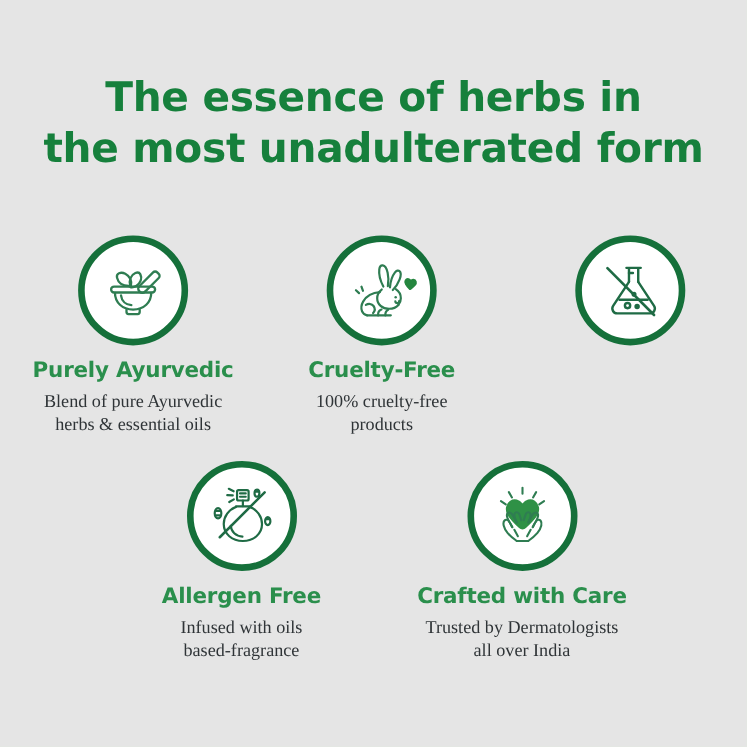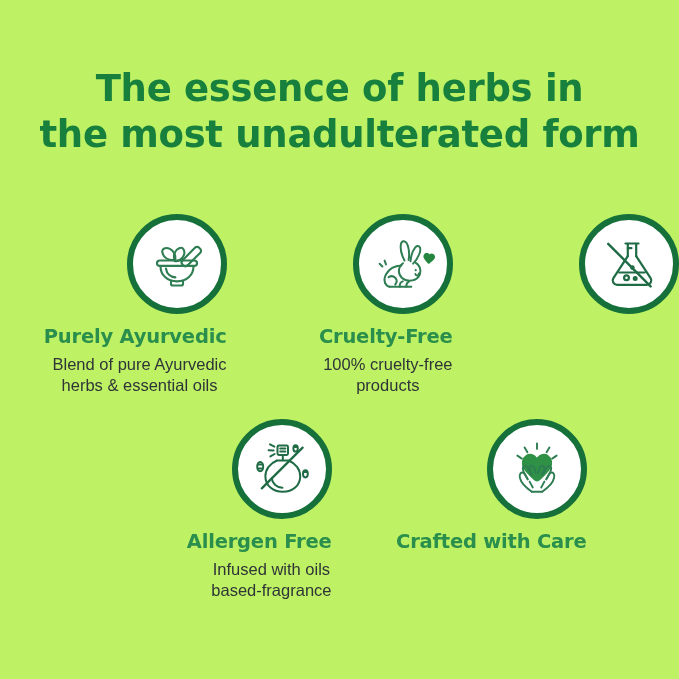--- a/index.html
+++ b/index.html
@@ -11,21 +11,21 @@
     width: 679px;
     height: 679px;
     background: #d9ffd0;
     font-family: "DejaVu Sans", sans-serif;
     overflow: hidden;
   }
   .poster {
     position: relative;
     width: 679px;
     height: 679px;
-    background: #bef264;
+    background: #e5e5e5;
     box-sizing: border-box;
   }
 
   
   .heading {
     position: absolute;
     top: 66px;
     left: 0;
     width: 679px;
     text-align: center;
@@ -56,21 +56,21 @@
     gap: 0px;
   }
   .row-bottom {
     margin-top: 23px;
     gap: 16px;
   }
   .card {
     width: 226px;
     display: flex;
     flex-direction: column;
-    align-items: flex-end;
+    align-items: center;
     box-sizing: border-box;
     padding-left: 15px;
   }
   .row-bottom .card {
     width: 239px;
   }
 
   .badge {
     width: 100px;
     height: 100px;
@@ -93,21 +93,21 @@
     font-family: "DejaVu Sans", sans-serif;
     font-weight: 700;
     font-size: 19.5px;
     line-height: 24px;
     text-align: center;
     letter-spacing: -0.2px;
   }
   .card-desc {
     margin-top: 5px;
     color: #2f3437;
-    font-family: Liberation Sans, sans-serif;
+    font-family: Liberation Serif, serif;
     font-weight: 400;
     font-size: 16.5px;
     line-height: 21px;
     text-align: center;
     white-space: pre-line;
   }
 </style>
 </head>
 <body>
 
@@ -271,18 +271,20 @@
               <path d="M29.8 56.8h10.4"></path>
 
               <path d="M40.2 56.8c2.8-2 6.2-4.8 8.4-7.4 1.8-2.1 3-4.4 3.5-6.6 .4-1.8 .2-3.4-.6-4.4-1-1.3-2.8-1.2-3.9 .2-1.3 1.7-2.4 3.9-3.3 5.6"></path>
               <path d="M44.3 44.2c1.5-2.6 3.4-5.9 4.3-8.1 .8-2 .8-3.7-.2-4.6-1.2-1.1-3-.5-4 1.1-1.4 2.2-3 5.2-4.1 7.4"></path>
               <path d="M40.3 40c.9-2 1.7-4.2 2-5.8 .3-1.7-.2-3-1.3-3.4-1.3-.5-2.6 .4-3.2 2-.6 1.6-1.2 3.6-1.6 5.2"></path>
               <path d="M42.4 46.6c-1.1 2-2.3 4.2-3.2 5.9"></path>
             </svg>
           </span>
         </div>
         <div class="card-title">Crafted with Care</div>
+        <div class="card-desc">Trusted by Dermatologists
+all over India</div>
       </div>
 
     </div>
 
   </div>
 </div>
 
 </body></html>

